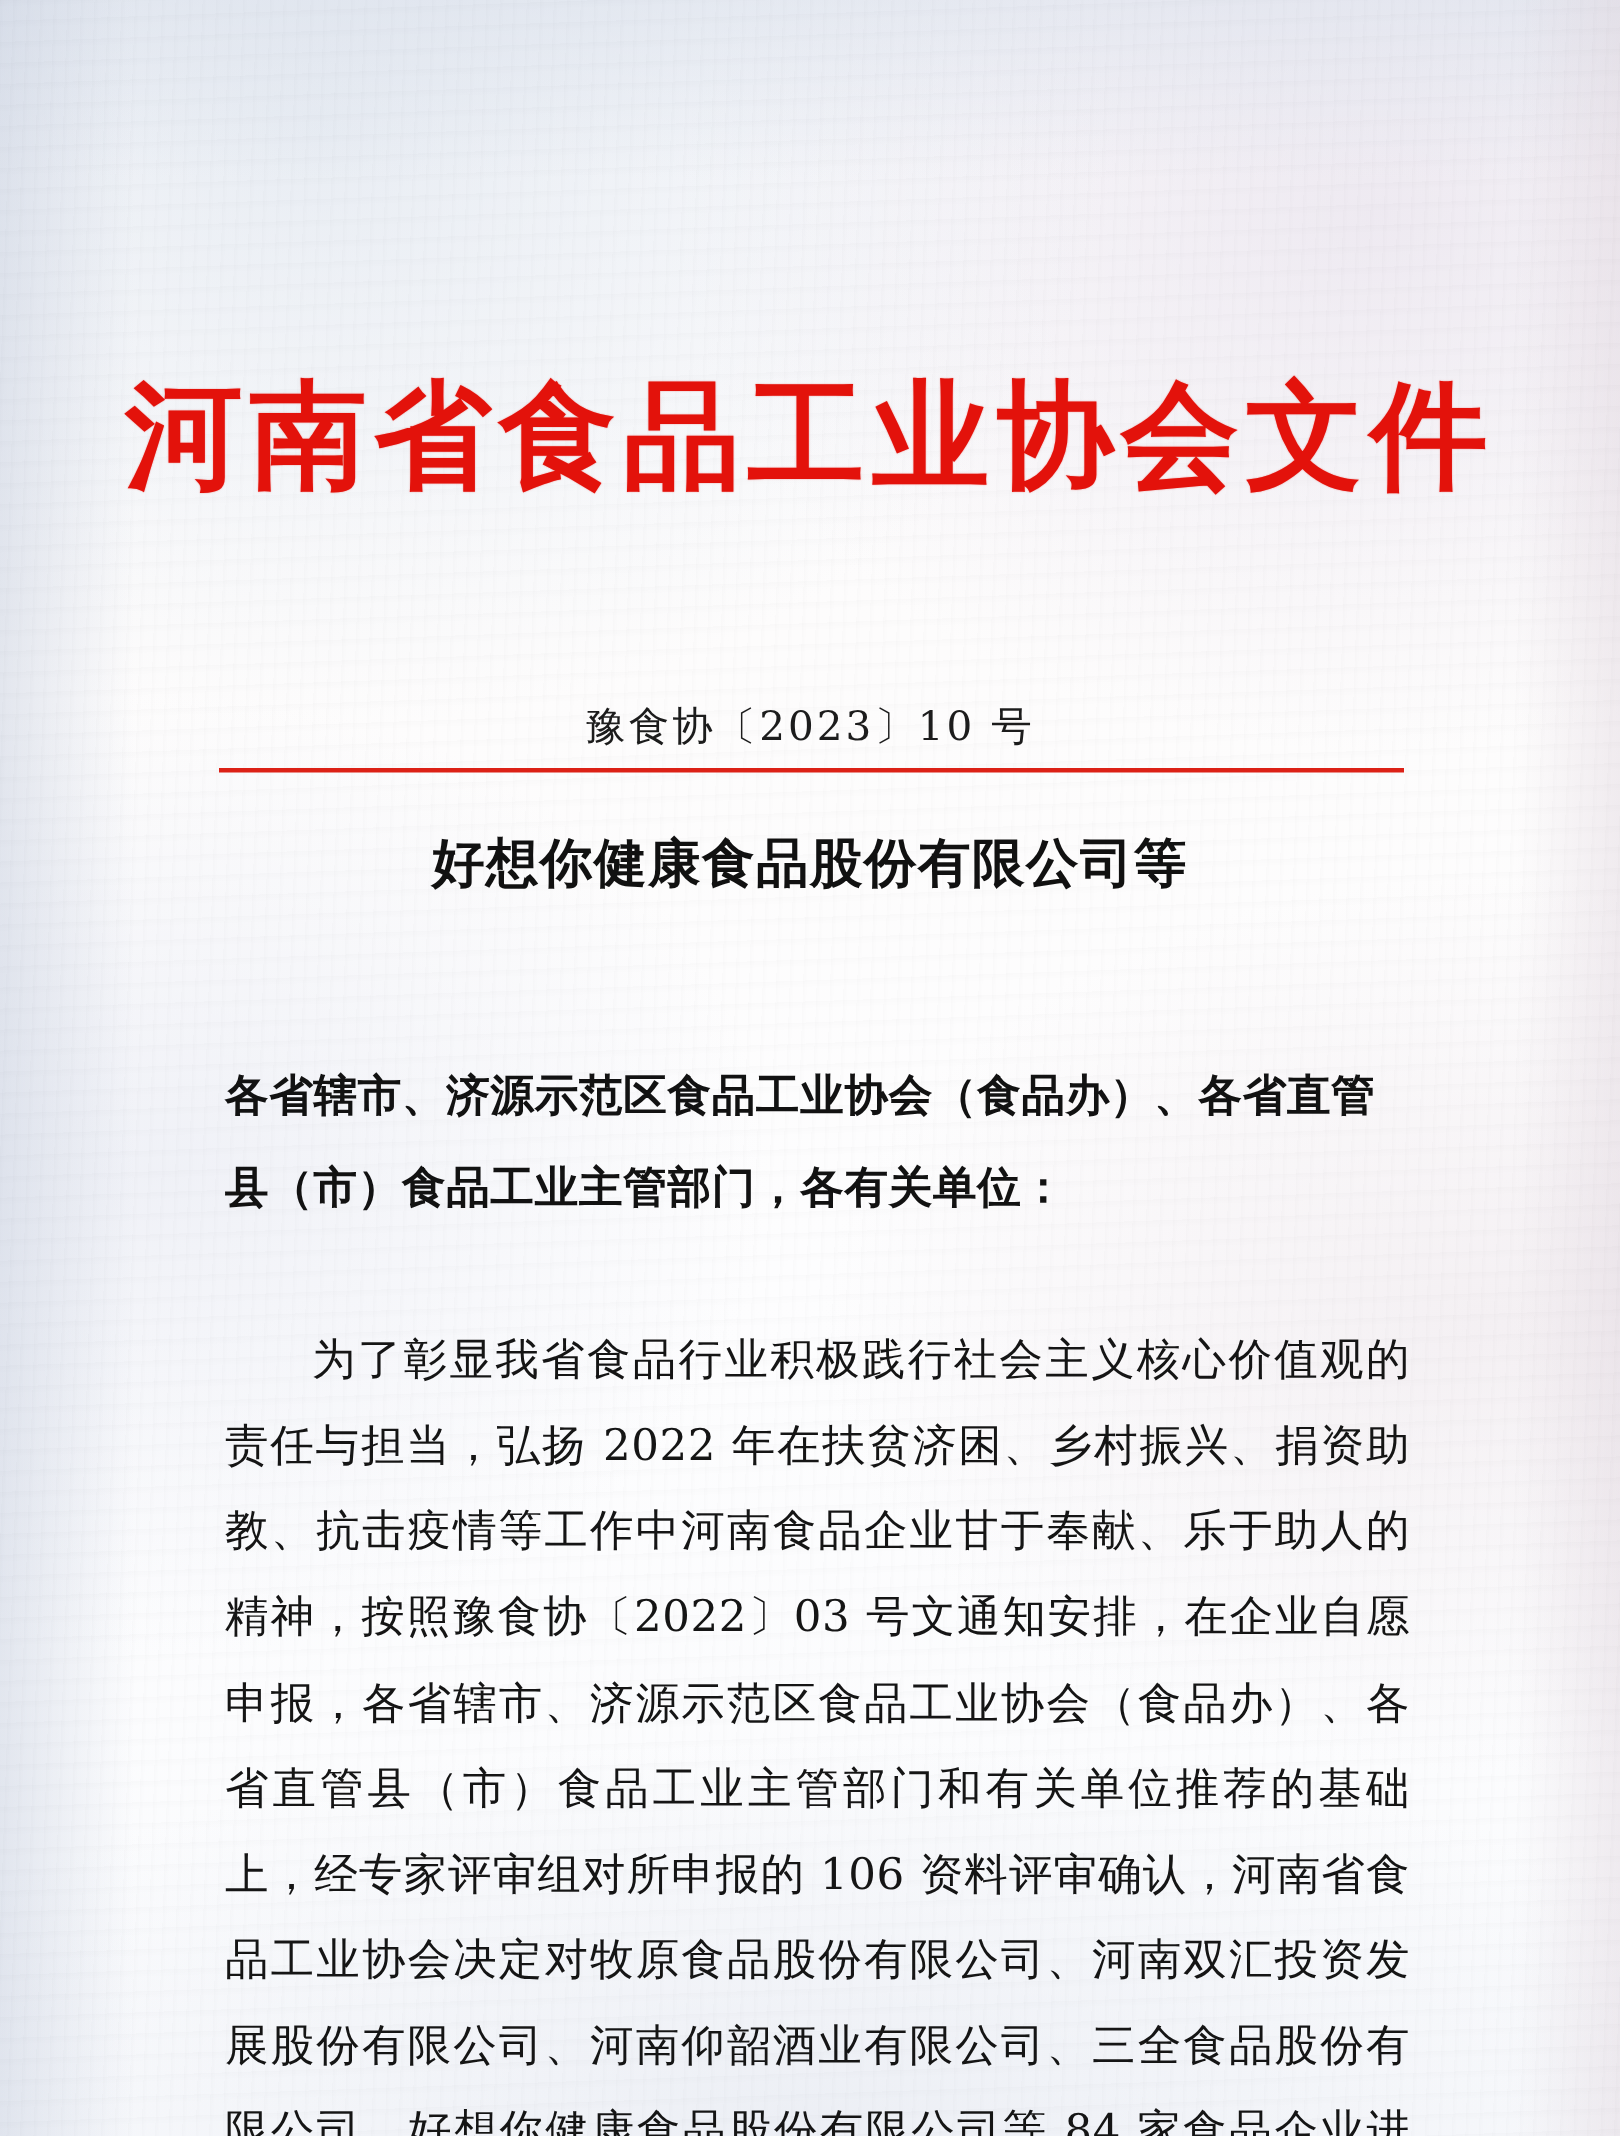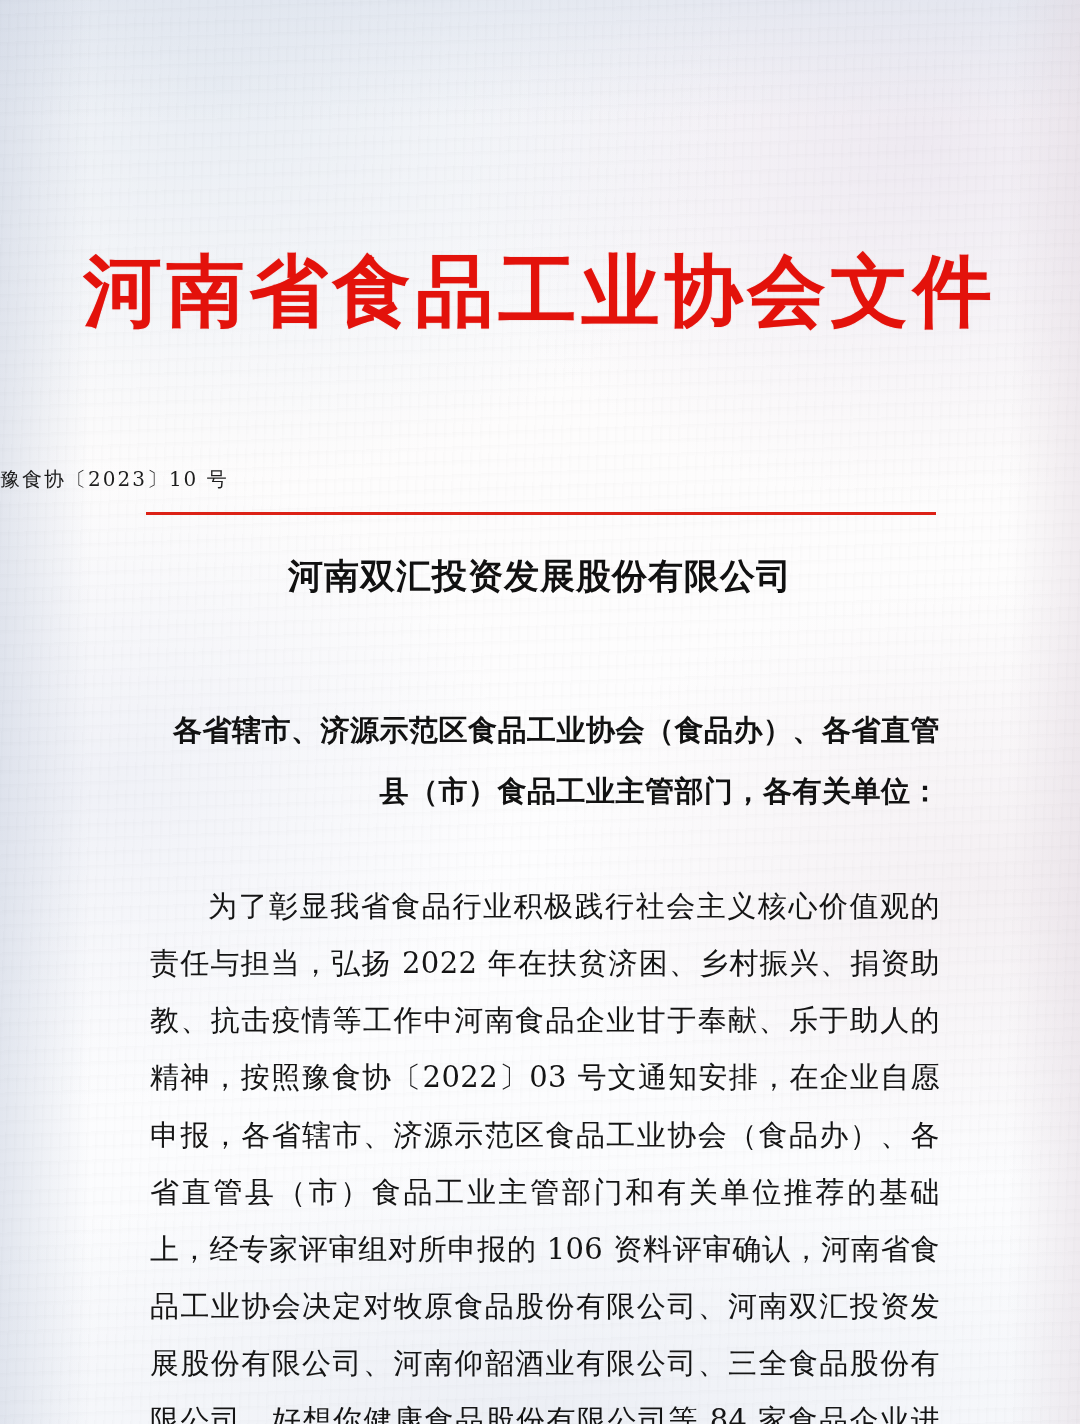--- a/index.html
+++ b/index.html
@@ -82,23 +82,23 @@
     text-shadow: 0 0 1px rgba(227,18,11,0.5);
     white-space: nowrap;
   }
 
   
   .doc-number {
     position: absolute;
     top: 466px;
     left: 0;
     width: 1080px;
-    text-align: left;
+    text-align: center;
     font-family: "DejaVu Serif", "Liberation Serif", serif;
-    font-size: 20px;
+    font-size: 27px;
     color: #1c1c1c;
     letter-spacing: 2px;
   }
 
   
   .red-rule {
     position: absolute;
     top: 512px;
     left: 146px;
     width: 790px;
@@ -127,21 +127,20 @@
     position: absolute;
     top: 700px;
     left: 150px;
     width: 790px;
     font-family: "DejaVu Serif", "Liberation Serif", serif;
     font-weight: 700;
     color: #121212;
     font-size: 29px;
     line-height: 2.1;
     letter-spacing: 0.5px;
-    text-align: right;
   }
 
   
   .body-text {
     position: absolute;
     top: 878px;
     left: 150px;
     width: 790px;
     font-family: "DejaVu Serif", "Liberation Serif", serif;
     color: #151515;
@@ -163,21 +162,21 @@
 
   <div class="content">
 
     <div class="masthead">河南省食品工业协会文件</div>
 
     <div class="doc-number">豫食协〔2023〕10 号</div>
 
     <div class="red-rule"></div>
 
     <div class="doc-title">
-      <span class="line2">河南双汇投资发展股份有限公司</span>
+      <span class="line2">好想你健康食品股份有限公司等</span>
     </div>
 
     <div class="recipients">各省辖市、济源示范区食品工业协会（食品办）、各省直管县（市）食品工业主管部门，各有关单位：</div>
 
     <div class="body-text">为了彰显我省食品行业积极践行社会主义核心价值观的责任与担当，弘扬 2022 年在扶贫济困、乡村振兴、捐资助教、抗击疫情等工作中河南食品企业甘于奉献、乐于助人的精神，按照豫食协〔2022〕03 号文通知安排，在企业自愿申报，各省辖市、济源示范区食品工业协会（食品办）、各省直管县（市）食品工业主管部门和有关单位推荐的基础上，经专家评审组对所申报的 106 资料评审确认，河南省食品工业协会决定对牧原食品股份有限公司、河南双汇投资发展股份有限公司、河南仰韶酒业有限公司、三全食品股份有限公司、好想你健康食品股份有限公司等 84 家食品企业进行表彰，授予“2022 年度河南省食品行业履行社会责任优秀企业”的荣誉称号。</div>
 
   </div>
 </div>
 
 </body></html>

